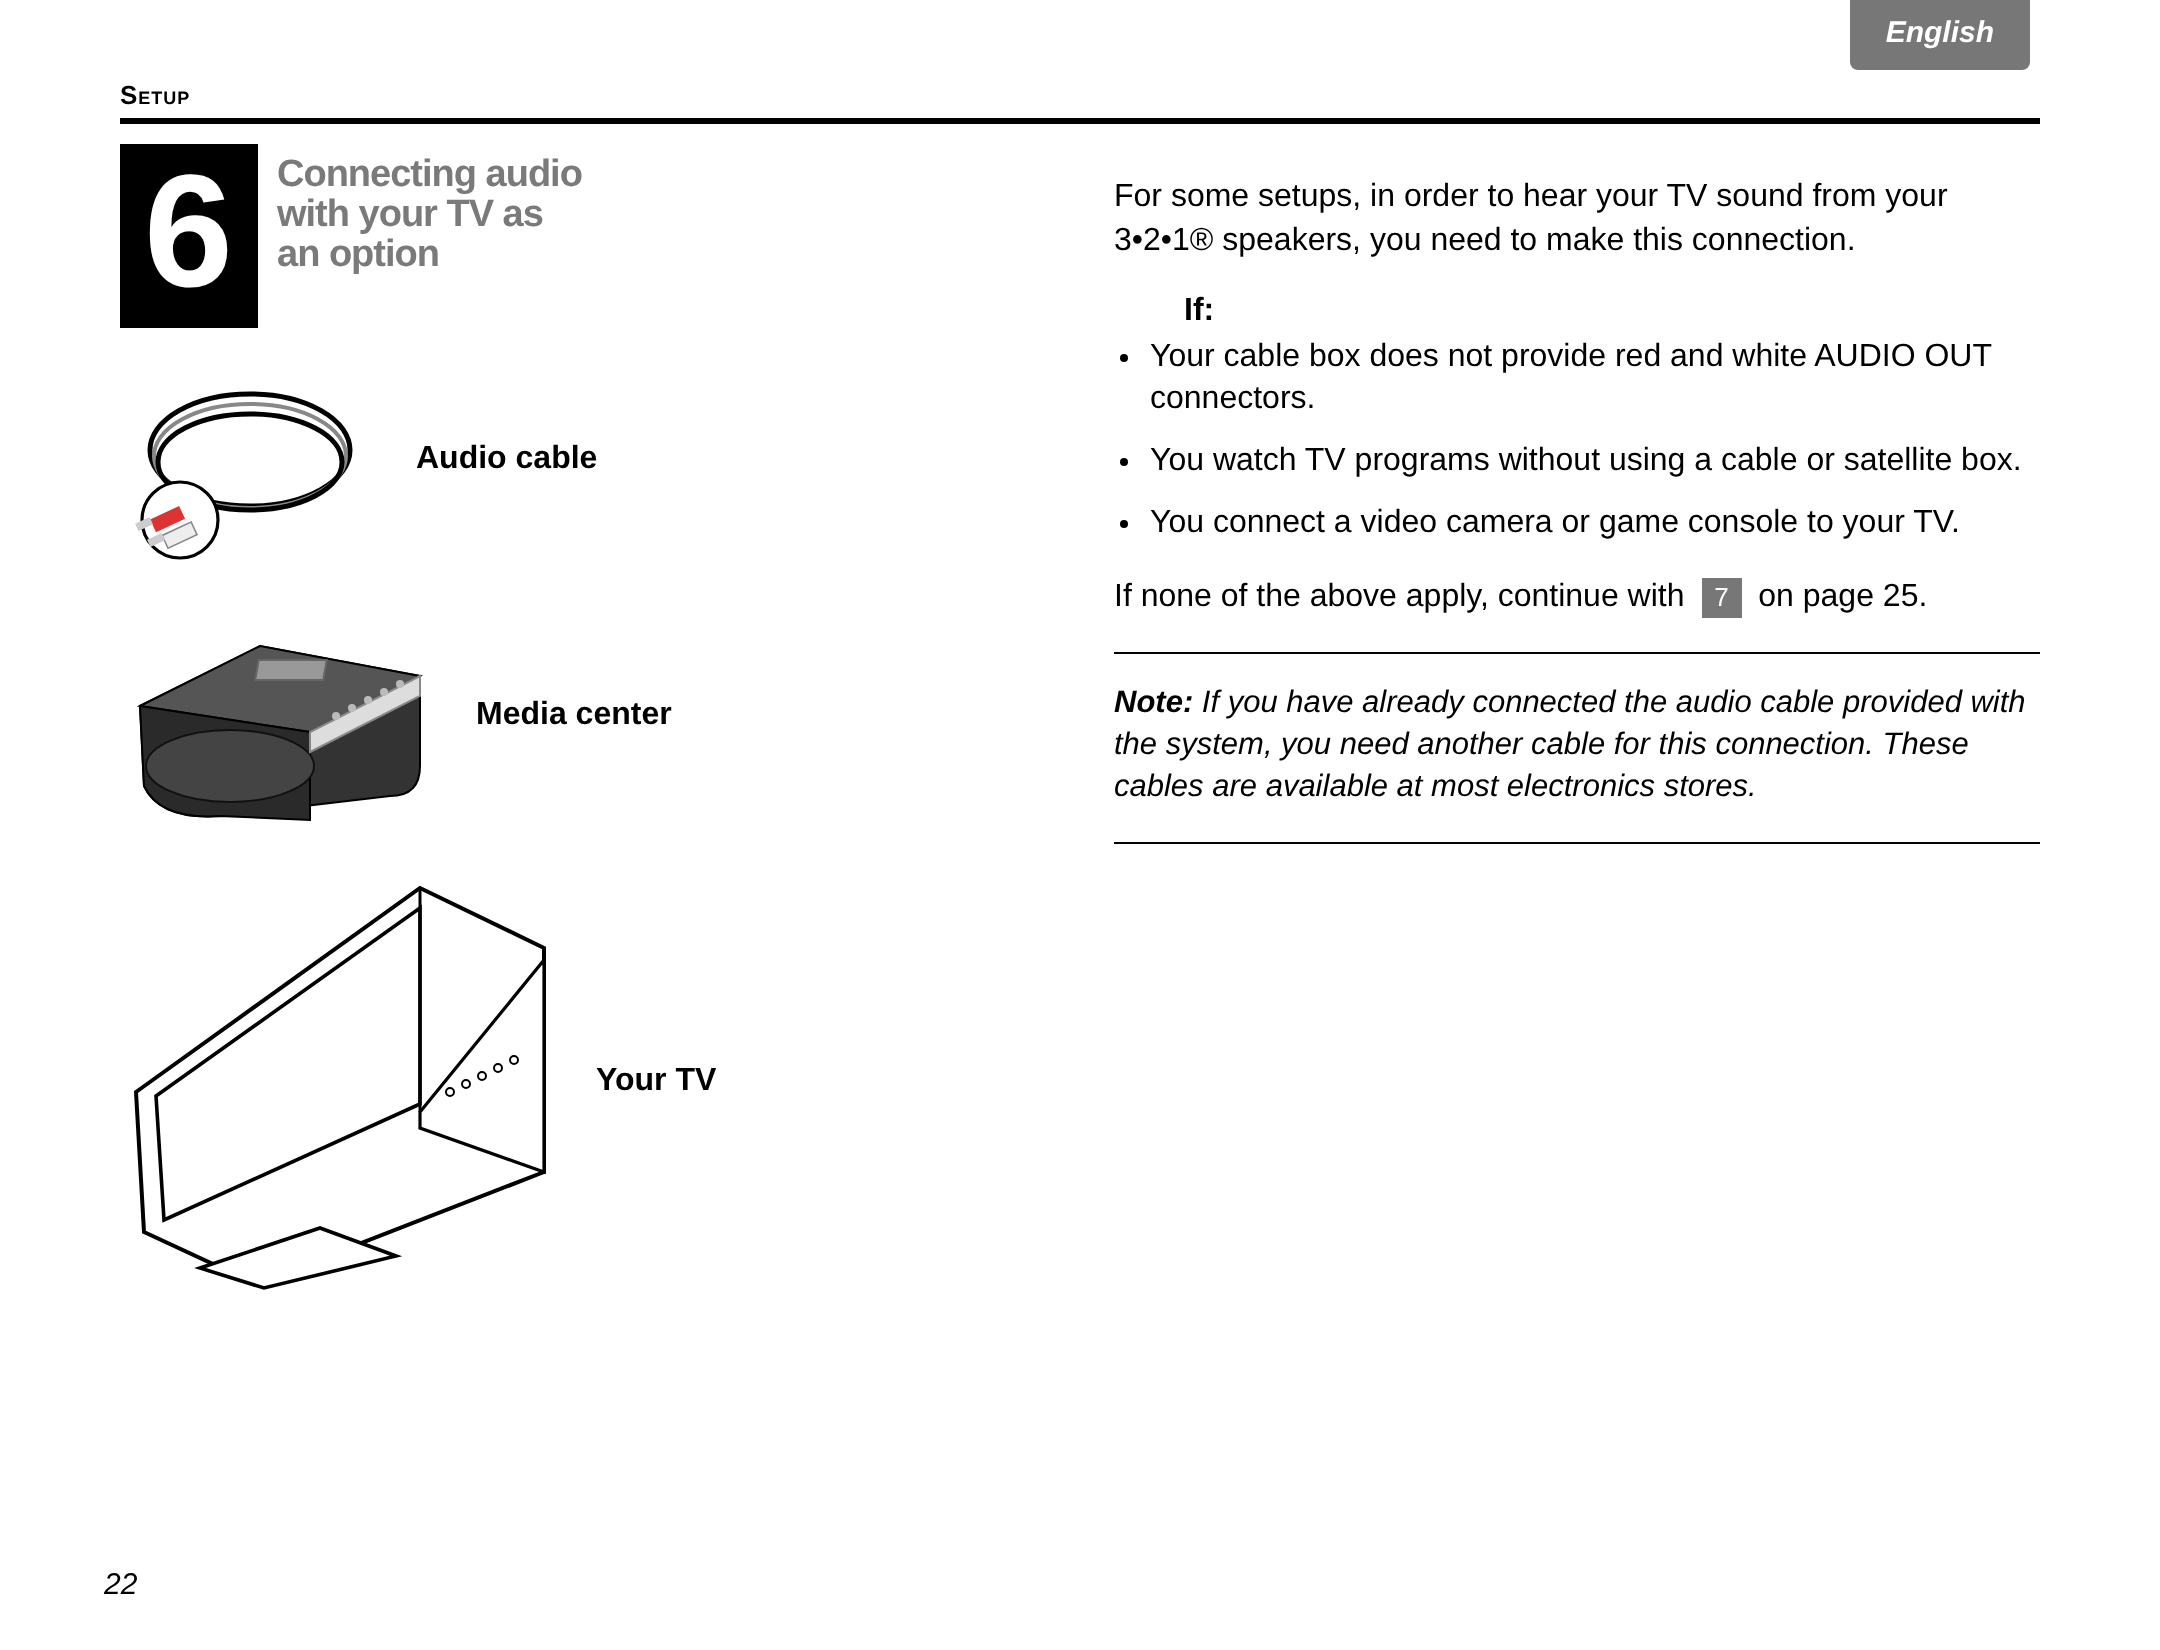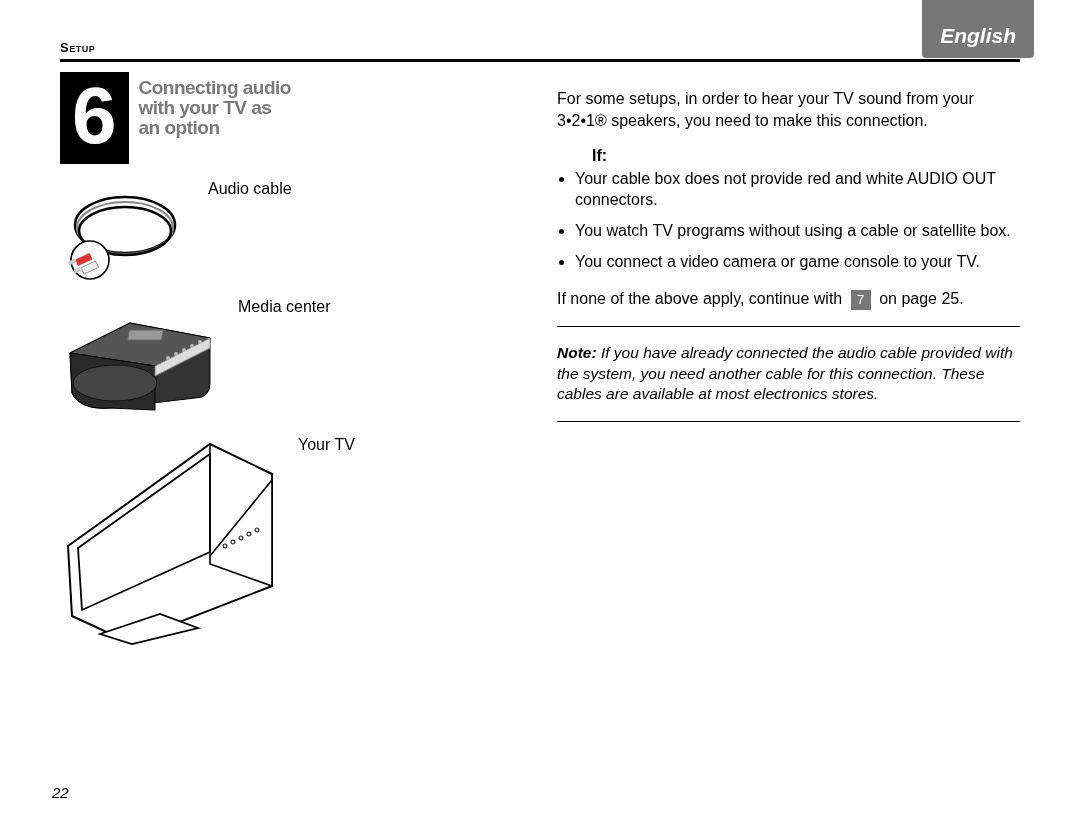--- a/index.html
+++ b/index.html
@@ -8,27 +8,27 @@
     width: 1080px;
     height: 825px;
     background: #fff;
     font-family: Arial, Helvetica, sans-serif;
     color: #000;
     position: relative;
   }
   .lang-tab {
     position: absolute;
     top: 0;
-    right: 46px;
+    right: 65px;
     background: #777;
     color: #fff;
-    padding: 24px 18px 10px 18px;
-    font-weight: bold;
-    font-style: italic;
-    font-size: 21px;
+    padding: 8px 18px 10px 18px;
+    font-weight: bold;
+    font-style: italic;
+    font-size: 15px;
     border-radius: 0 0 4px 4px;
   }
   .page {
     position: absolute;
     left: 60px;
     right: 60px;
     top: 40px;
   }
   .section-header {
     font-size: 13px;
@@ -75,22 +75,24 @@
     letter-spacing: -0.5px;
     line-height: 1.05;
     padding: 6px 0 0 10px;
   }
   .intro {
     font-size: 16px;
     margin: 4px 0 14px 0;
   }
   .item-row {
     display: flex;
+    align-items: center;
     gap: 18px;
     margin-bottom: 18px;
+    font-weight: bold;
   }
   .item-label {
     font-size: 16px;
   }
   .body-text {
     font-size: 16px;
     line-height: 1.35;
   }
   b.if-head {
     font-weight: bold;

